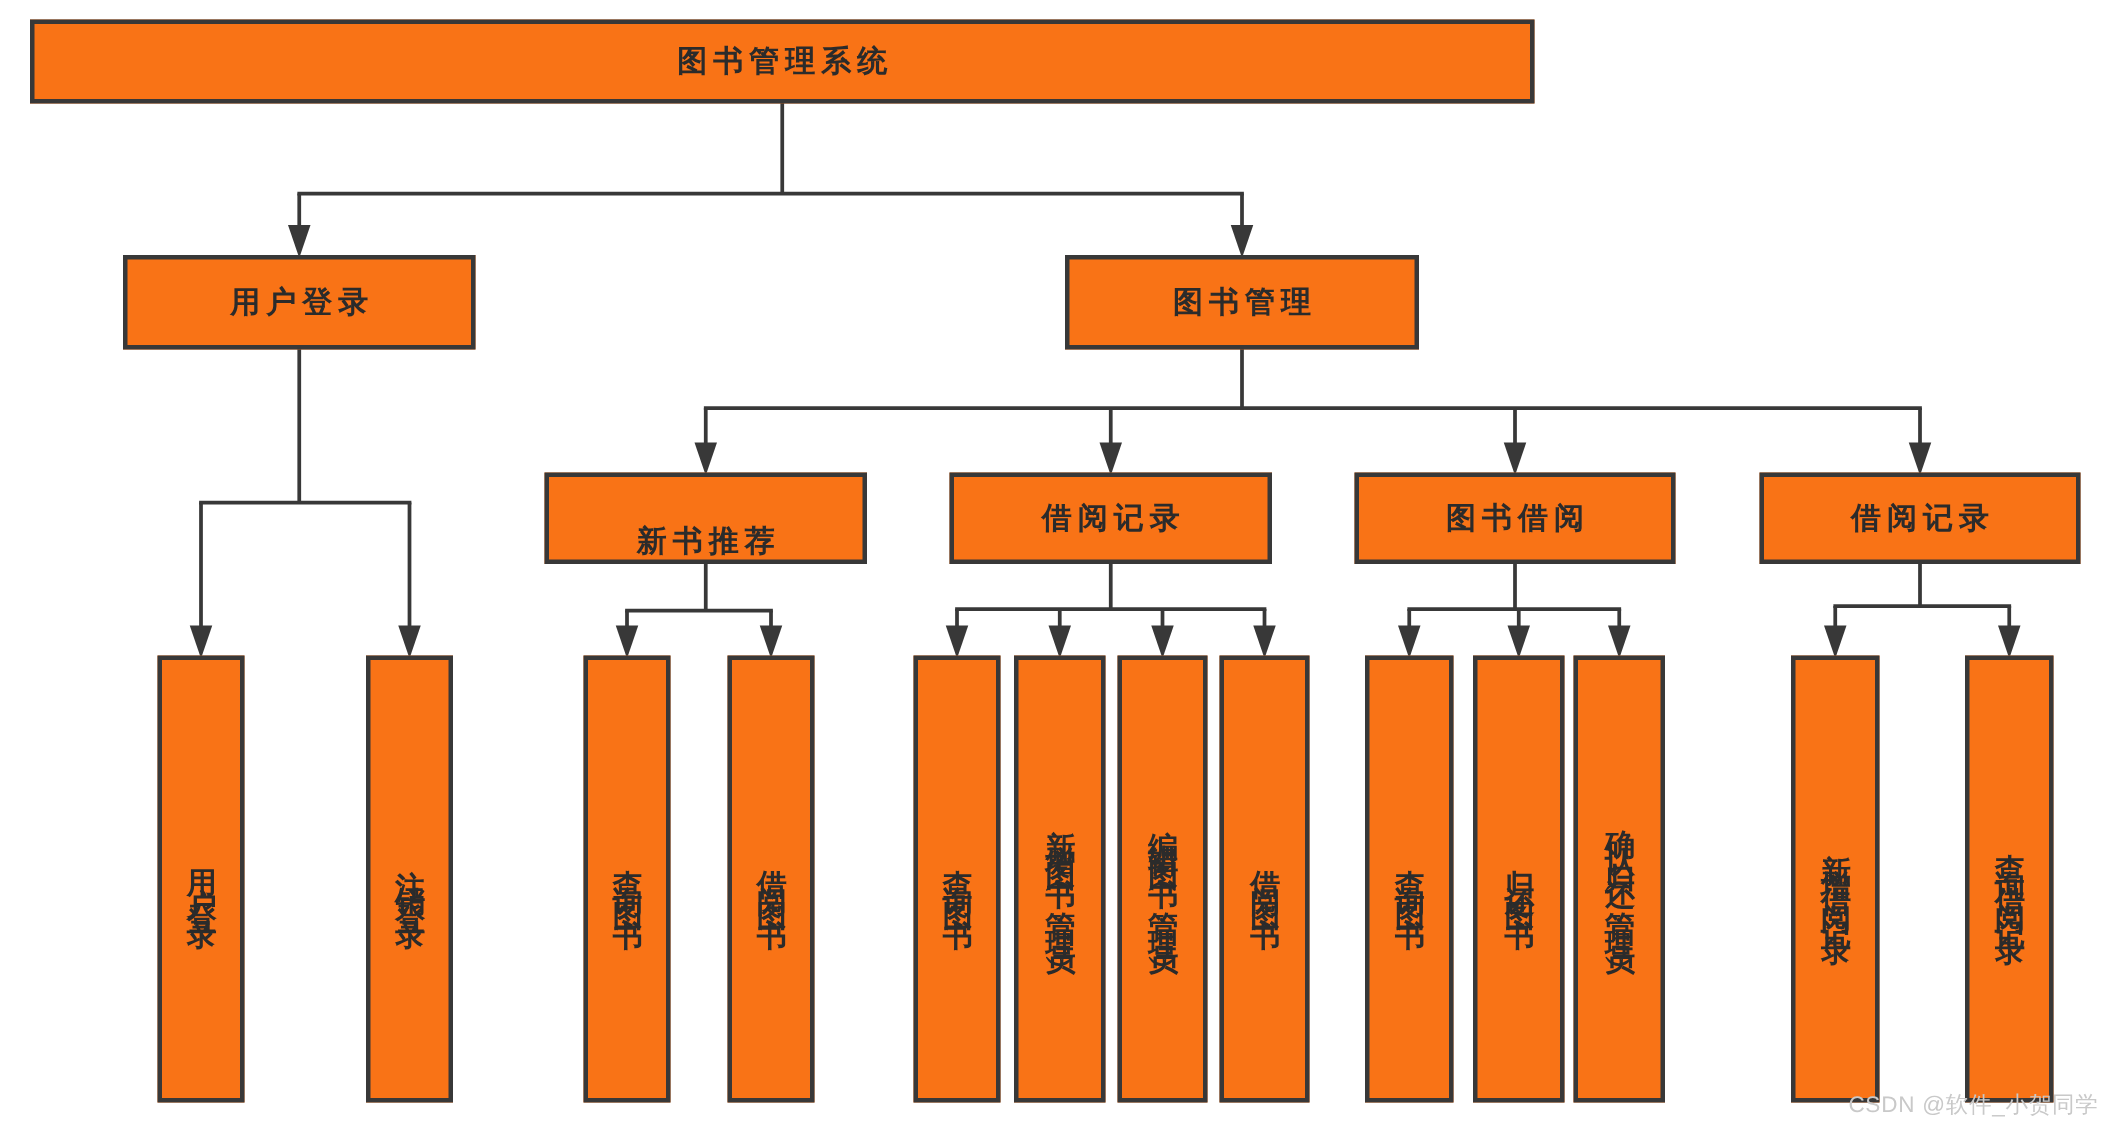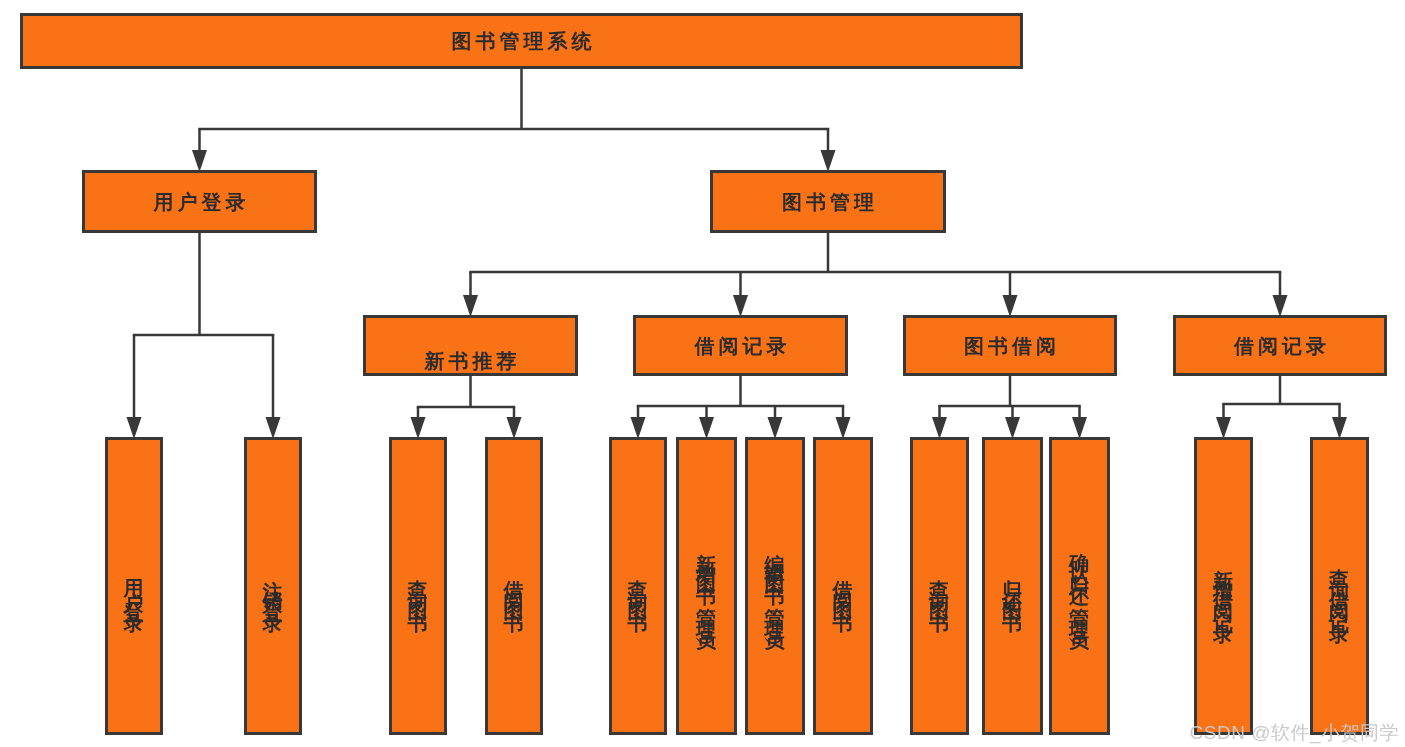--- a/index.html
+++ b/index.html
@@ -37,21 +37,21 @@
   .node.v .lbl{
     writing-mode:vertical-rl;
     text-orientation:mixed;
     letter-spacing:11px;
     white-space:nowrap;
   }
   #watermark{
     position:absolute;
     right:6px;
     bottom:1px;
-    font-size:19px;
+    font-size:15px;
     letter-spacing:0.5px;
     color:var(--watermark);
     pointer-events:none;
   }
 </style>
 </head>
 <body>
 
 <div id="canvas">
   <svg id="connector-svg" viewBox="0 0 1405 747" xmlns="http://www.w3.org/2000/svg">

